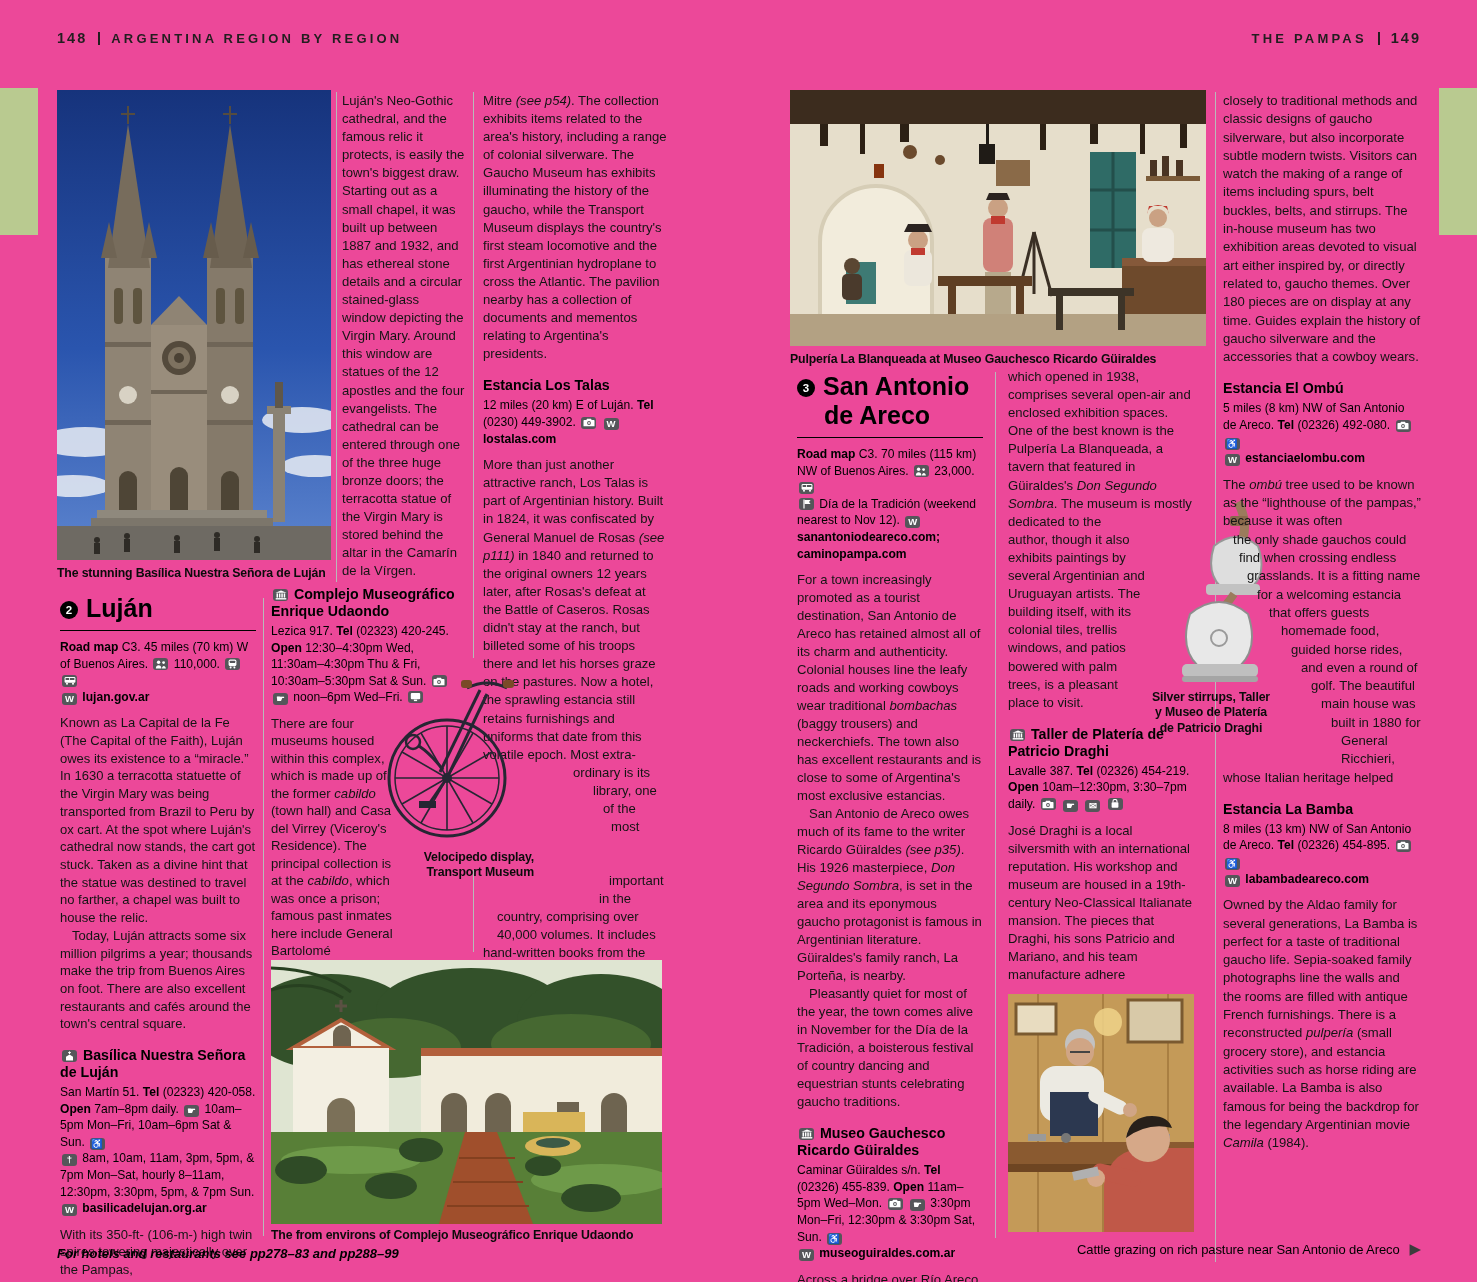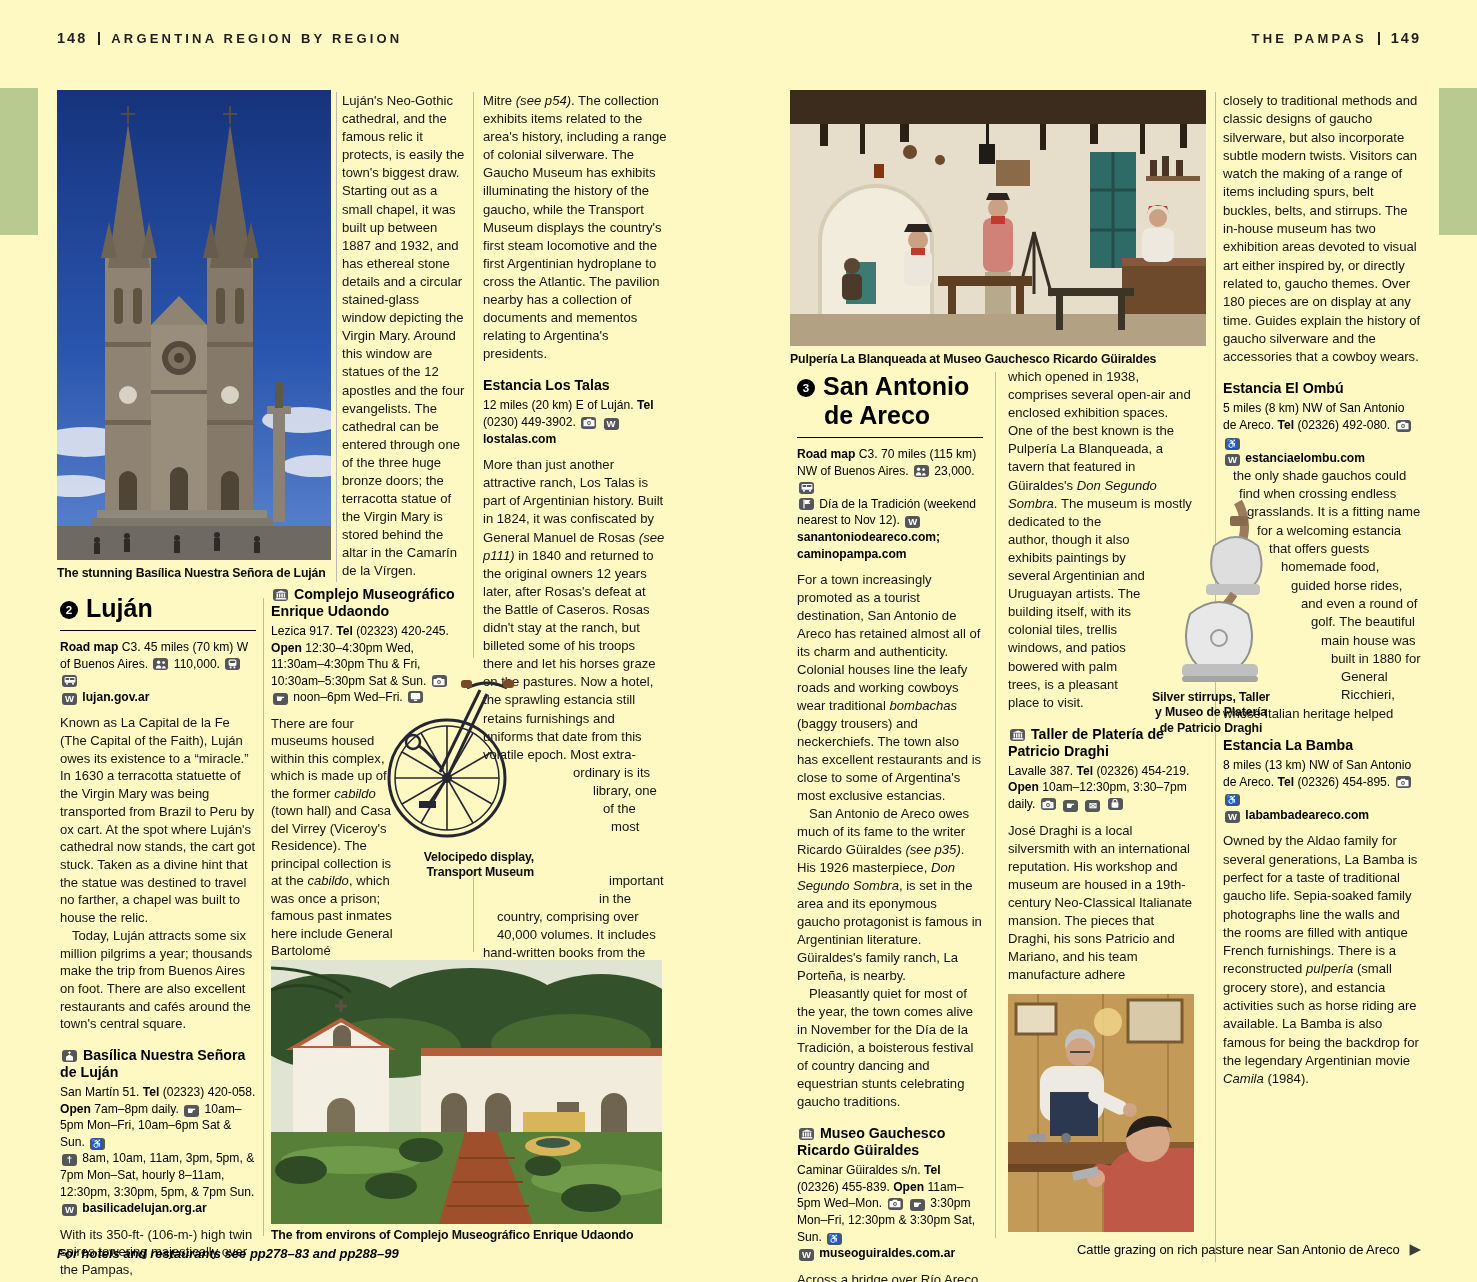--- a/index.html
+++ b/index.html
@@ -1,16 +1,16 @@
 <!DOCTYPE html>
 <html><head>
 <meta charset="utf-8">
 <style>
   html,body{margin:0;padding:0;background:#fff}
-  .page{position:relative;width:1477px;height:1282px;background:#fef9c3;
+  .page{position:relative;width:1477px;height:1282px;background:#ec4899;
         font-family:"Liberation Sans",sans-serif;color:#141414;overflow:hidden}
   .abs{position:absolute}
   .hdr{font-size:13px;font-weight:bold;letter-spacing:3.2px;color:#221e1f;white-space:nowrap}
   .hdr .pn{font-size:14.5px;letter-spacing:2px}
   .hdr .bar{display:inline-block;width:2px;height:13px;background:#221e1f;margin:0 11px;vertical-align:-2px}
   .strip{background:#b9ca90}
   .vr{position:absolute;width:1px;background:#b9b9b9}
   .h1{font-size:25px;line-height:29px;font-weight:bold;color:#000;
       text-indent:-27px;padding-left:27px}
   .badge{display:inline-block;width:18px;height:18px;border-radius:50%;background:#000;
@@ -530,20 +530,21 @@
   <div class="abs" style="left:1223px;top:92px;width:198px">
     <div class="body" style="line-height:18.3px">closely to traditional methods and classic designs of gaucho silverware, but also incorporate subtle modern twists. Visitors can watch the making of a range of items including spurs, belt buckles, belts, and stirrups. The in-house museum has two exhibition areas devoted to visual art either inspired by, or directly related to, gaucho themes. Over 180 pieces are on display at any time. Guides explain the history of gaucho silverware and the accessories that a cowboy wears.</div>
     <div class="sub">Estancia El Ombú</div>
     <div class="info"><span>5 miles (8 km) NW of San Antonio de Areco. </span><b>Tel</b><span> (02326) 492-080. </span><span class="chip">
           <svg width="12" height="9" viewBox="0 0 12 9">
             <path d="M1.2 2h2.1L4.1.8h3.8L8.7 2h2.1c.4 0 .7.3.7.7v5.6H.5V2.7c0-.4.3-.7.7-.7z" fill="#fff"></path>
             <circle cx="6" cy="5" r="1.9" fill="#55565a"></circle>
             <circle cx="6" cy="5" r=".9" fill="#fff"></circle>
           </svg>
         </span><span> </span><span class="chip">♿</span><br><span class="chip">W</span><b> estanciaelombu.com</b></div>
+    <div class="body mt" style="line-height:18.3px"><span>The </span><i>ombú</i><span> tree used to be known as the “lighthouse of the pampas,” because it was often</span></div>
     <div class="body flow" style="line-height:18.3px">
       <span class="spl" style="width:4px;height:18px"></span>
       <span class="spl" style="width:10px;height:18px"></span>
       <span class="spl" style="width:16px;height:18px"></span>
       <span class="spl" style="width:24px;height:18px"></span>
       <span class="spl" style="width:34px;height:18px"></span>
       <span class="spl" style="width:46px;height:18px"></span>
       <span class="spl" style="width:58px;height:18px"></span>
       <span class="spl" style="width:68px;height:18px"></span>
       <span class="spl" style="width:78px;height:18px"></span>

